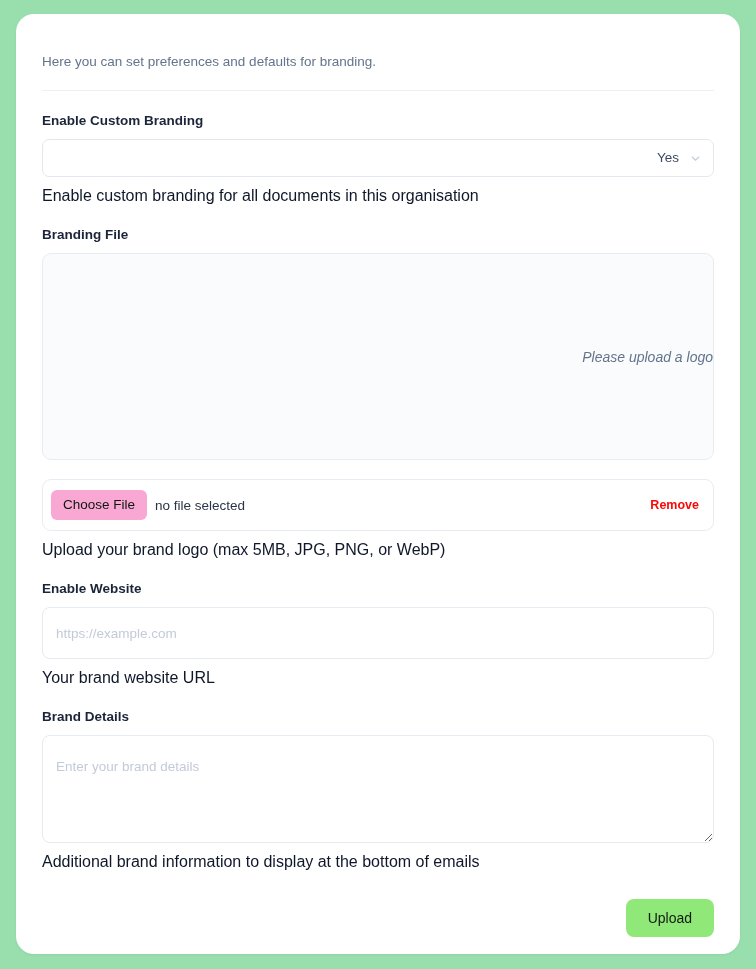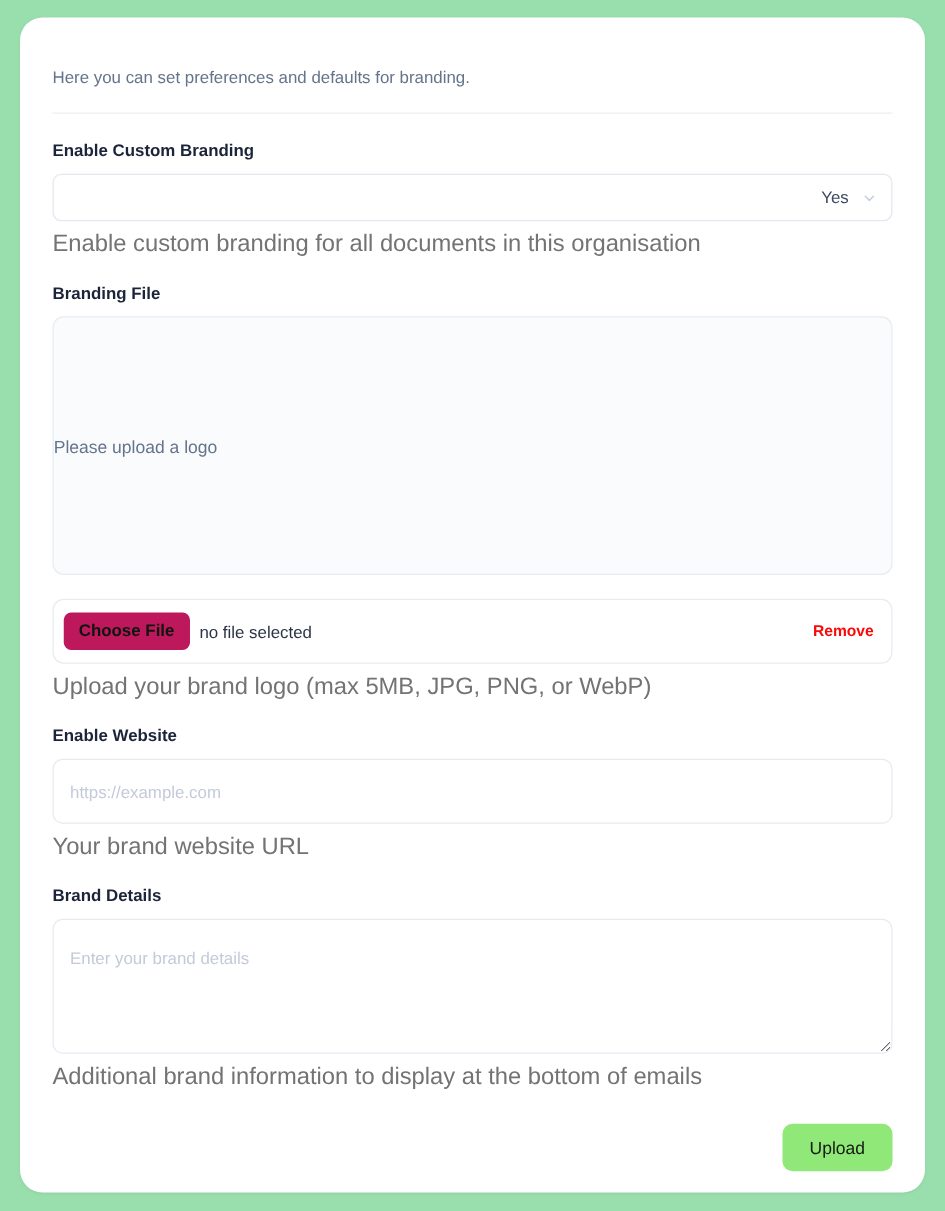--- a/index.html
+++ b/index.html
@@ -56,22 +56,22 @@
 
   .field-label {
     font-size: 13.5px;
     font-weight: bold;
     color: #1b2438;
     margin: 21px 0 0 0;
     line-height: 18px;
   }
 
   .helper-text {
-    font-size: 19px;
-    color: #737373;
+    font-size: 16px;
+    color: #0f172a;
     margin: 10px 0 0 0;
     line-height: 18px;
   }
 
   
   .select-wrap {
     position: relative;
     margin-top: 9px;
     height: 38px;
   }
@@ -101,44 +101,45 @@
 
   
   .logo-preview {
     margin-top: 9px;
     height: 207px;
     border: 1px solid #e8ecf2;
     border-radius: 9px;
     background: #fafbfd;
     display: flex;
     align-items: center;
-    justify-content: flex-start;
+    justify-content: flex-end;
+    font-style: italic;
   }
   .logo-preview-text {
     font-size: 14px;
     color: #64748b;
   }
 
   
   .file-row {
     margin-top: 19px;
     height: 52px;
     border: 1px solid #e8ecf2;
     border-radius: 9px;
     background: #ffffff;
     display: flex;
     align-items: center;
     padding: 0 14px 0 8px;
   }
   .choose-file-btn {
-    background: #be185d;
+    background: #f9a8d4;
     color: #10160f;
     font-family: "Liberation Sans", sans-serif;
     font-size: 13.5px;
-    font-weight: bold;
+    font-weight: normal;
     border: none;
     border-radius: 6px;
     height: 30px;
     padding: 0 12px;
     cursor: pointer;
     line-height: 30px;
   }
   .file-status {
     font-size: 13.5px;
     color: #2b3446;

